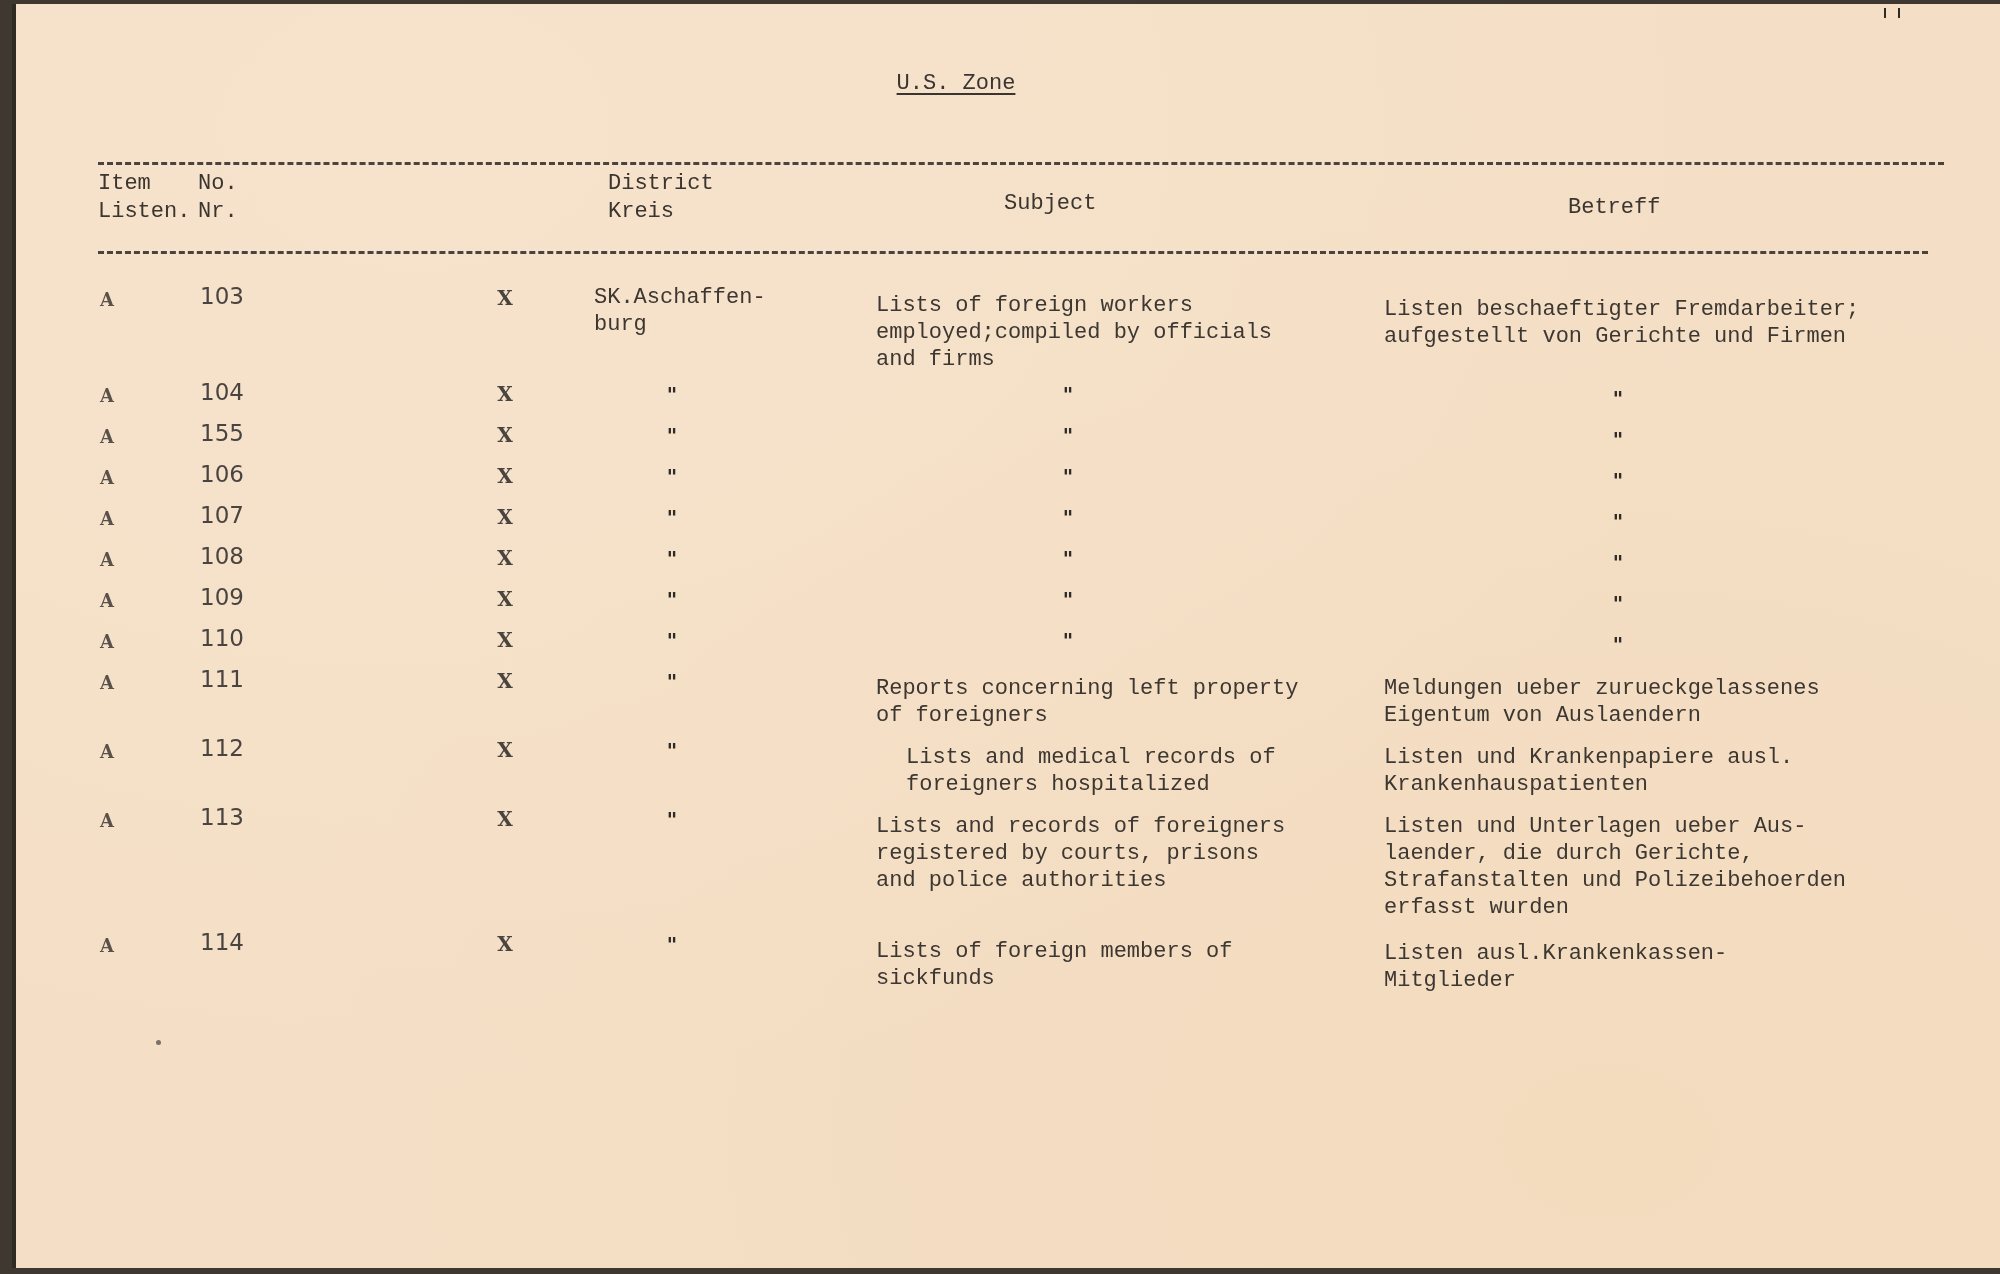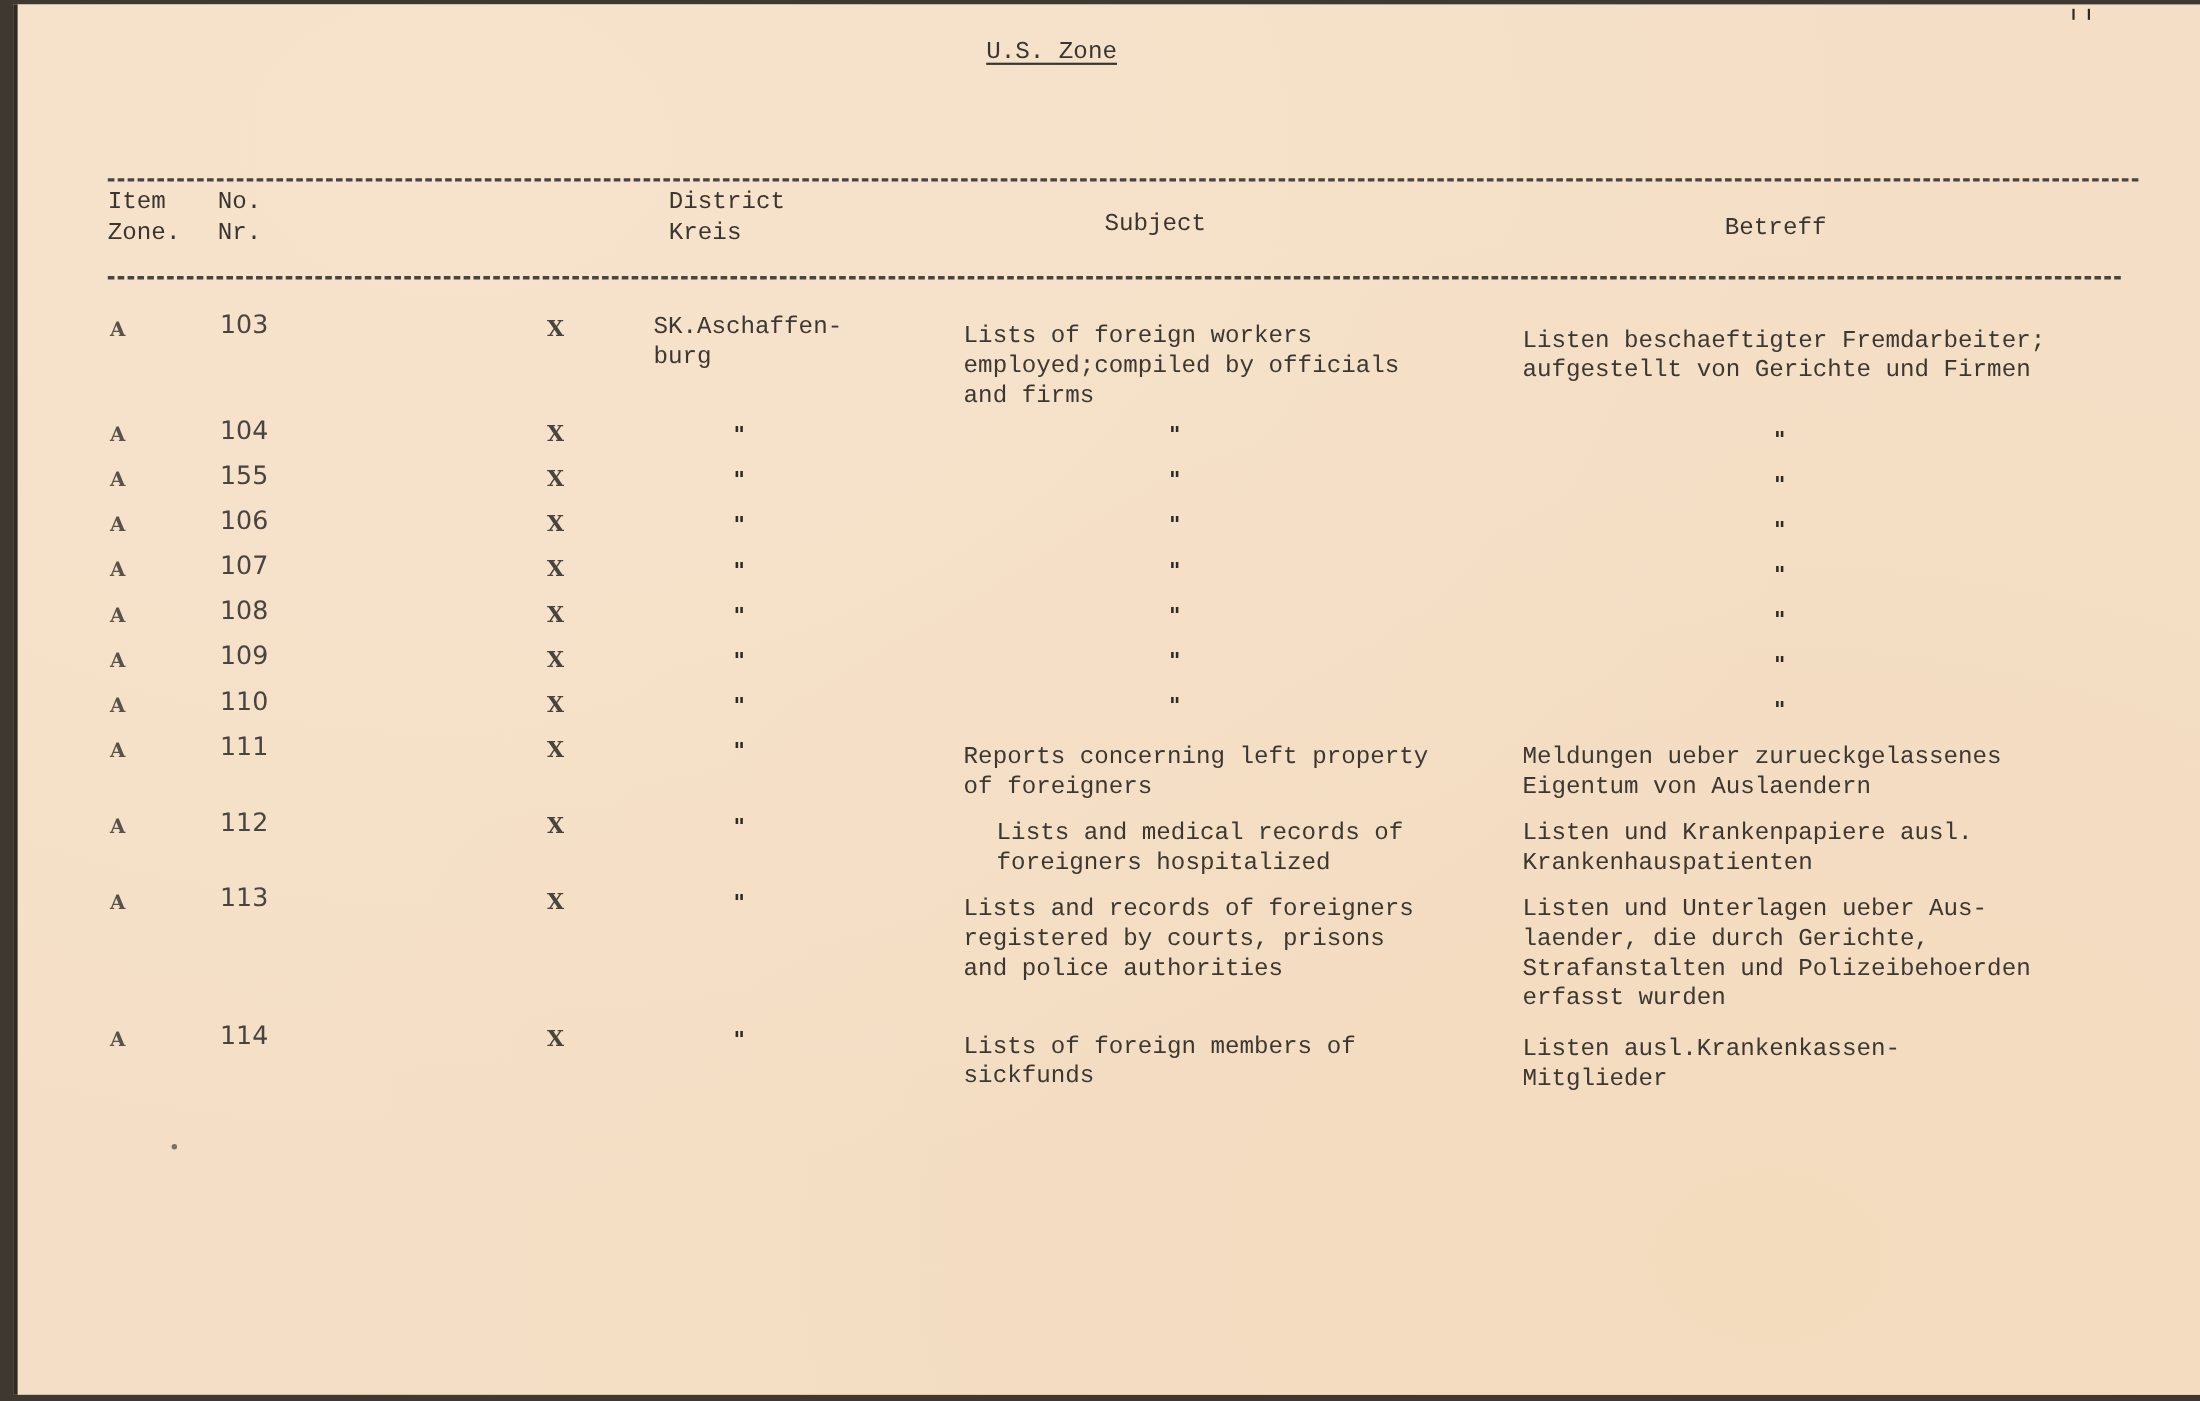--- a/index.html
+++ b/index.html
@@ -12,21 +12,21 @@
   }
   .page {
     position:absolute; left:12px; top:4px; width:1988px; height:1264px;
     background:
       radial-gradient(ellipse at 20% 10%, #f7e3cc 0%, rgba(247,227,204,0) 60%),
       radial-gradient(ellipse at 80% 90%, #f3dbbe 0%, rgba(243,219,190,0) 60%),
       #f4dfc6;
     border-left:4px solid #2e2a24;
   }
   .title-block { position:absolute; left:0; width:1880px; top:30px; text-align:center; font-size:22px; line-height:27px; }
-  .title-us { text-decoration:underline; text-decoration-thickness:2px; text-underline-offset:4px; }
+  .title-us { text-decoration:underline; text-decoration-thickness:2px; text-underline-offset:4px;margin-top:36px; }
   .rule { position:absolute; height:0; border-top:3px dashed #4a4440; }
   .rule.top { left:82px; width:1846px; top:158px; }
   .rule.bot { left:82px; width:1830px; top:247px; }
   .hdr { position:absolute; font-size:22px; line-height:28px; white-space:pre; color:#3b3530; }
   .cell { position:absolute; font-size:22px; line-height:27px; white-space:pre-line; color:#3d3732; }
   .item { font-family:"DejaVu Serif", serif; font-weight:bold; font-size:18px; color:#5a524a; }
   .num { font-family:"DejaVu Sans", sans-serif; font-size:23px; color:#4a4440; }
   .x { font-family:"DejaVu Serif", serif; font-weight:bold; font-size:20px; color:#4a443e; }
   .ditto { font-family:"DejaVu Serif", serif; font-weight:bold; font-size:20px; color:#2e2a26; }
   .speck { position:absolute; width:5px; height:5px; border-radius:50%; background:#7a7068; }
@@ -39,21 +39,21 @@
   <div class="corner-mark" style="left:1868px"></div>
   <div class="corner-mark" style="left:1882px"></div>
 
   <div class="title-block">
     <div class="title-us">U.S. Zone</div>
   </div>
 
   <div class="rule top"></div>
 
   <div class="hdr" style="left:82px; top:166px;">Item
-Zone.</div>
+Listen.</div>
   <div class="hdr" style="left:182px; top:166px;">No.
 Nr.</div>
   <div class="hdr" style="left:592px; top:166px;">District
 Kreis</div>
   <div class="hdr" style="left:988px; top:186px;">Subject</div>
   <div class="hdr" style="left:1552px; top:190px;">Betreff</div>
 
   <div class="rule bot"></div>
 
   <div id="rows">

